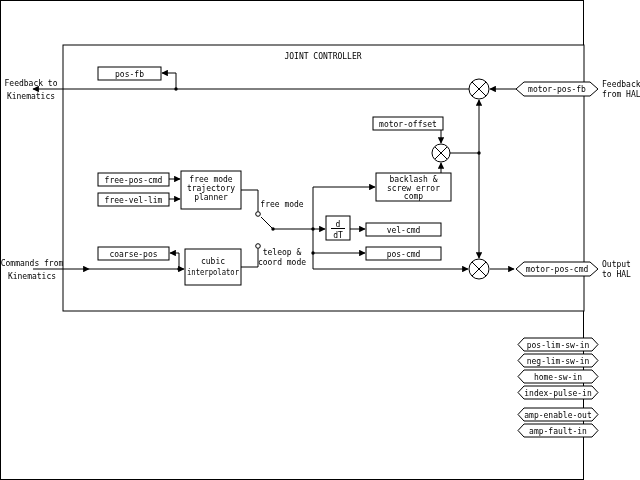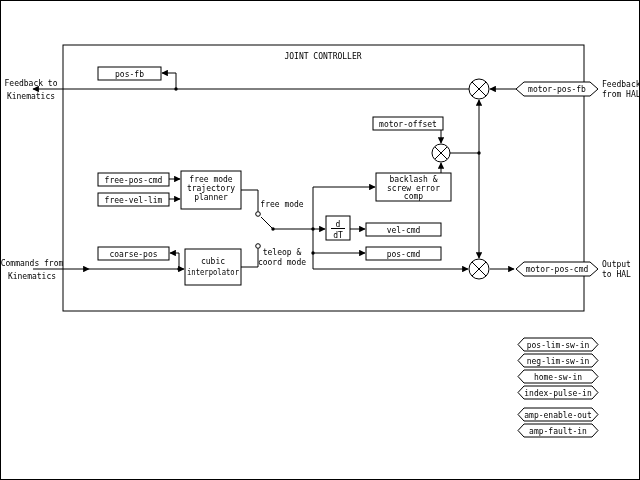--- a/index.html
+++ b/index.html
@@ -1,16 +1,16 @@
 <!DOCTYPE html>
 <html><head>
 <meta charset="utf-8">
 <style>
   html,body{margin:0;padding:0;background:#fff;}
-  .frame{width:640px;height:480px;box-sizing:border-box;border:1px solid #000;background:#fff;position:relative;}
+  .frame{width:584px;height:480px;box-sizing:border-box;border:1px solid #000;background:#fff;position:relative;}
   svg{display:block;}
   svg text{font-family:"DejaVu Sans Mono","Liberation Mono",monospace;font-size:8px;fill:#000;}
   .ctr{text-anchor:middle;}
   .box{fill:#fff;stroke:#000;stroke-width:1;}
   .wire{stroke:#000;stroke-width:1;fill:none;}
   .dot{fill:#000;stroke:none;}
   .contact{fill:#fff;stroke:#000;stroke-width:1;}
   .tag{fill:#fff;stroke:#000;stroke-width:1;}
   .sum{fill:#fff;stroke:#000;stroke-width:1;}
 </style>

